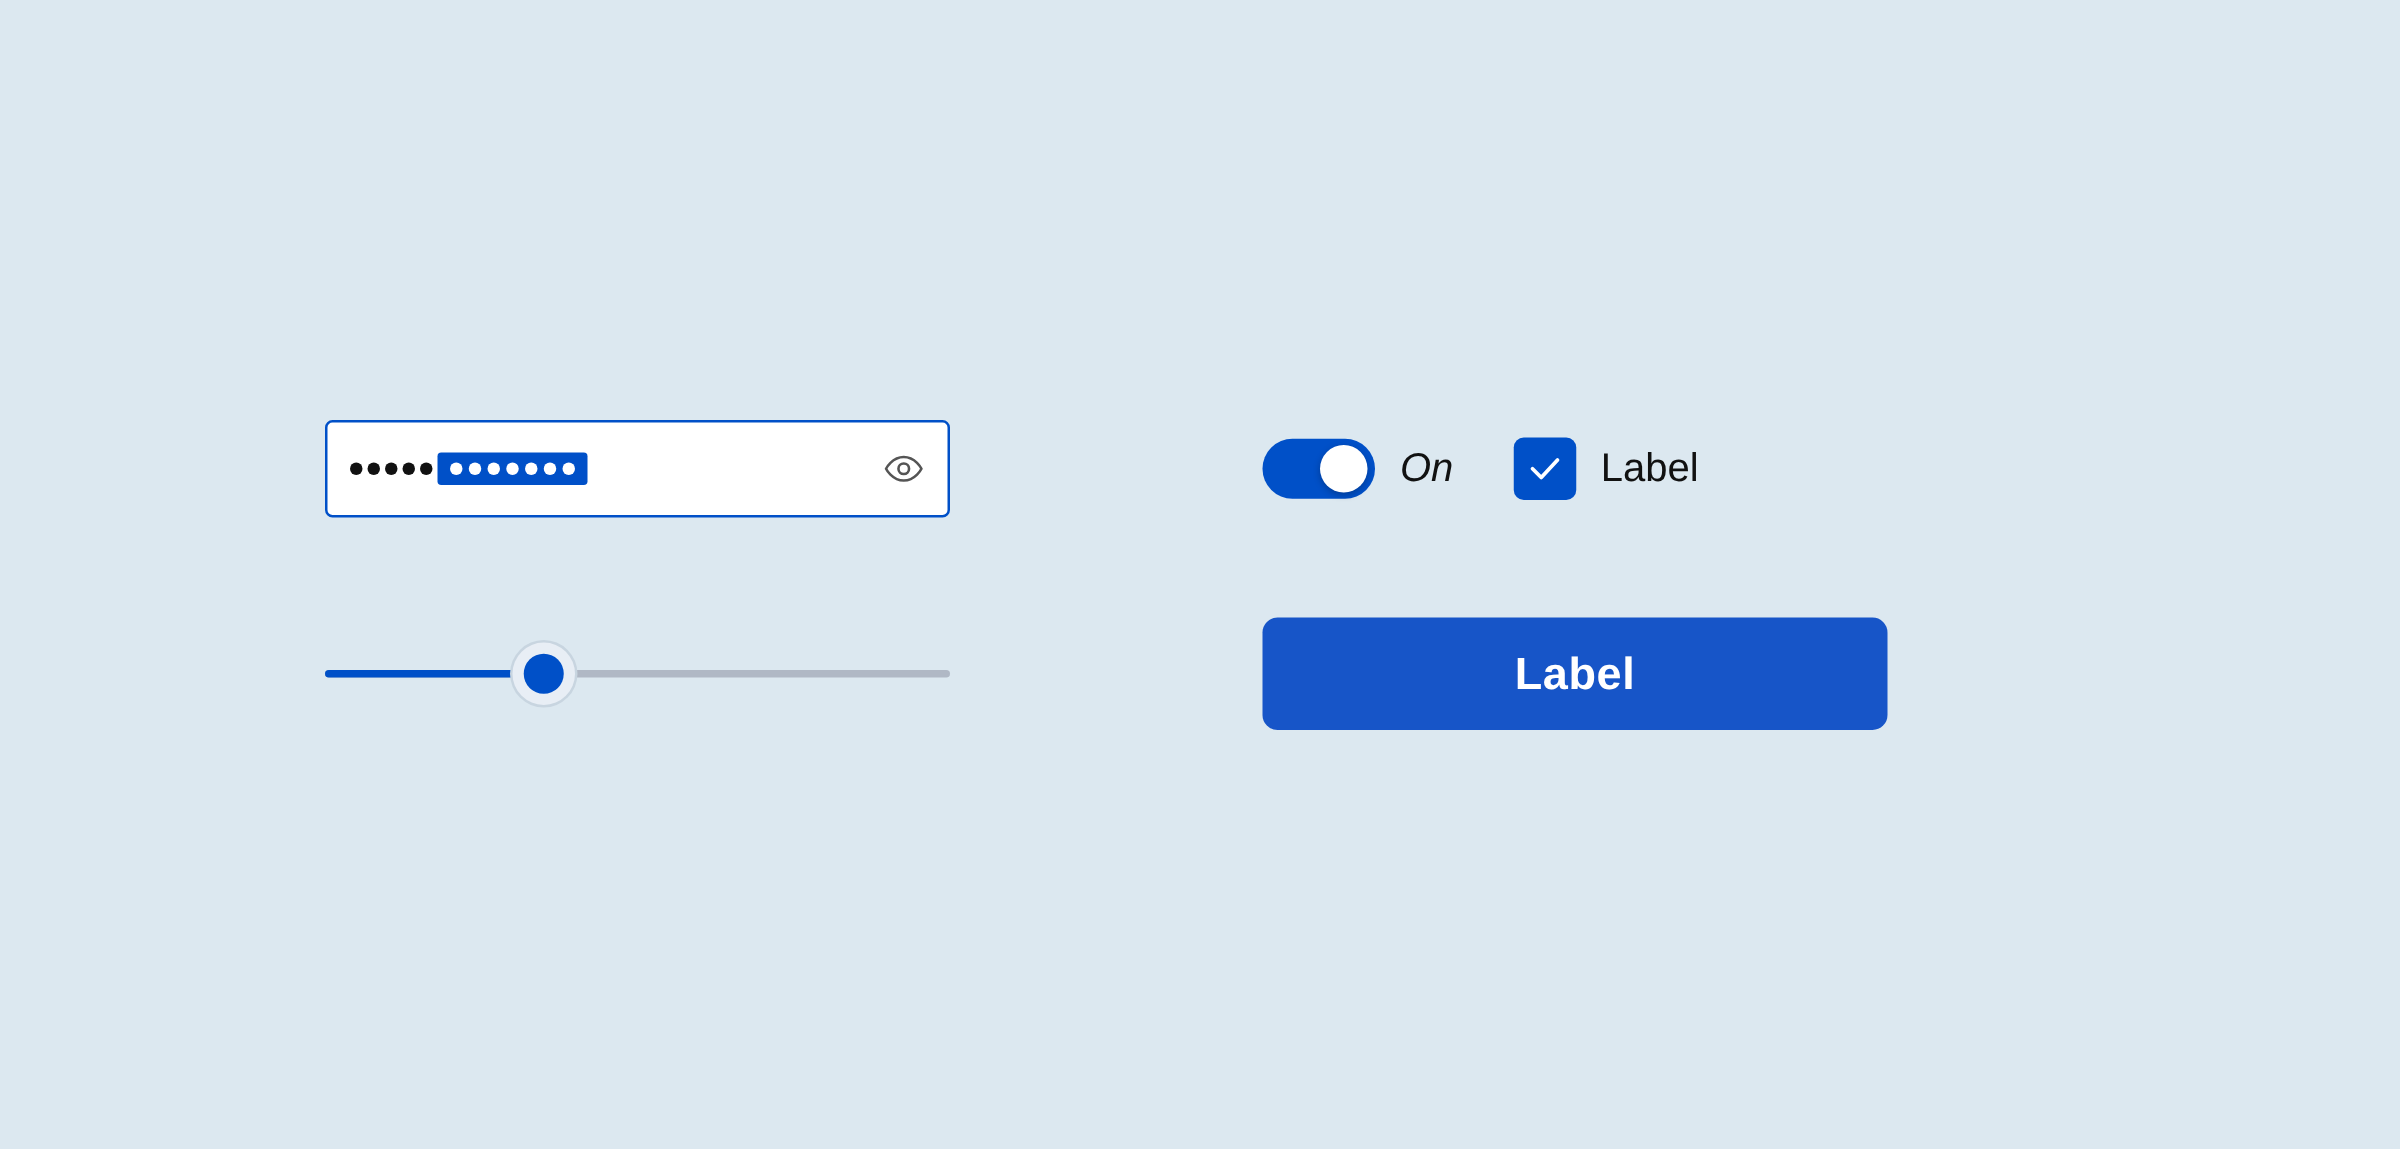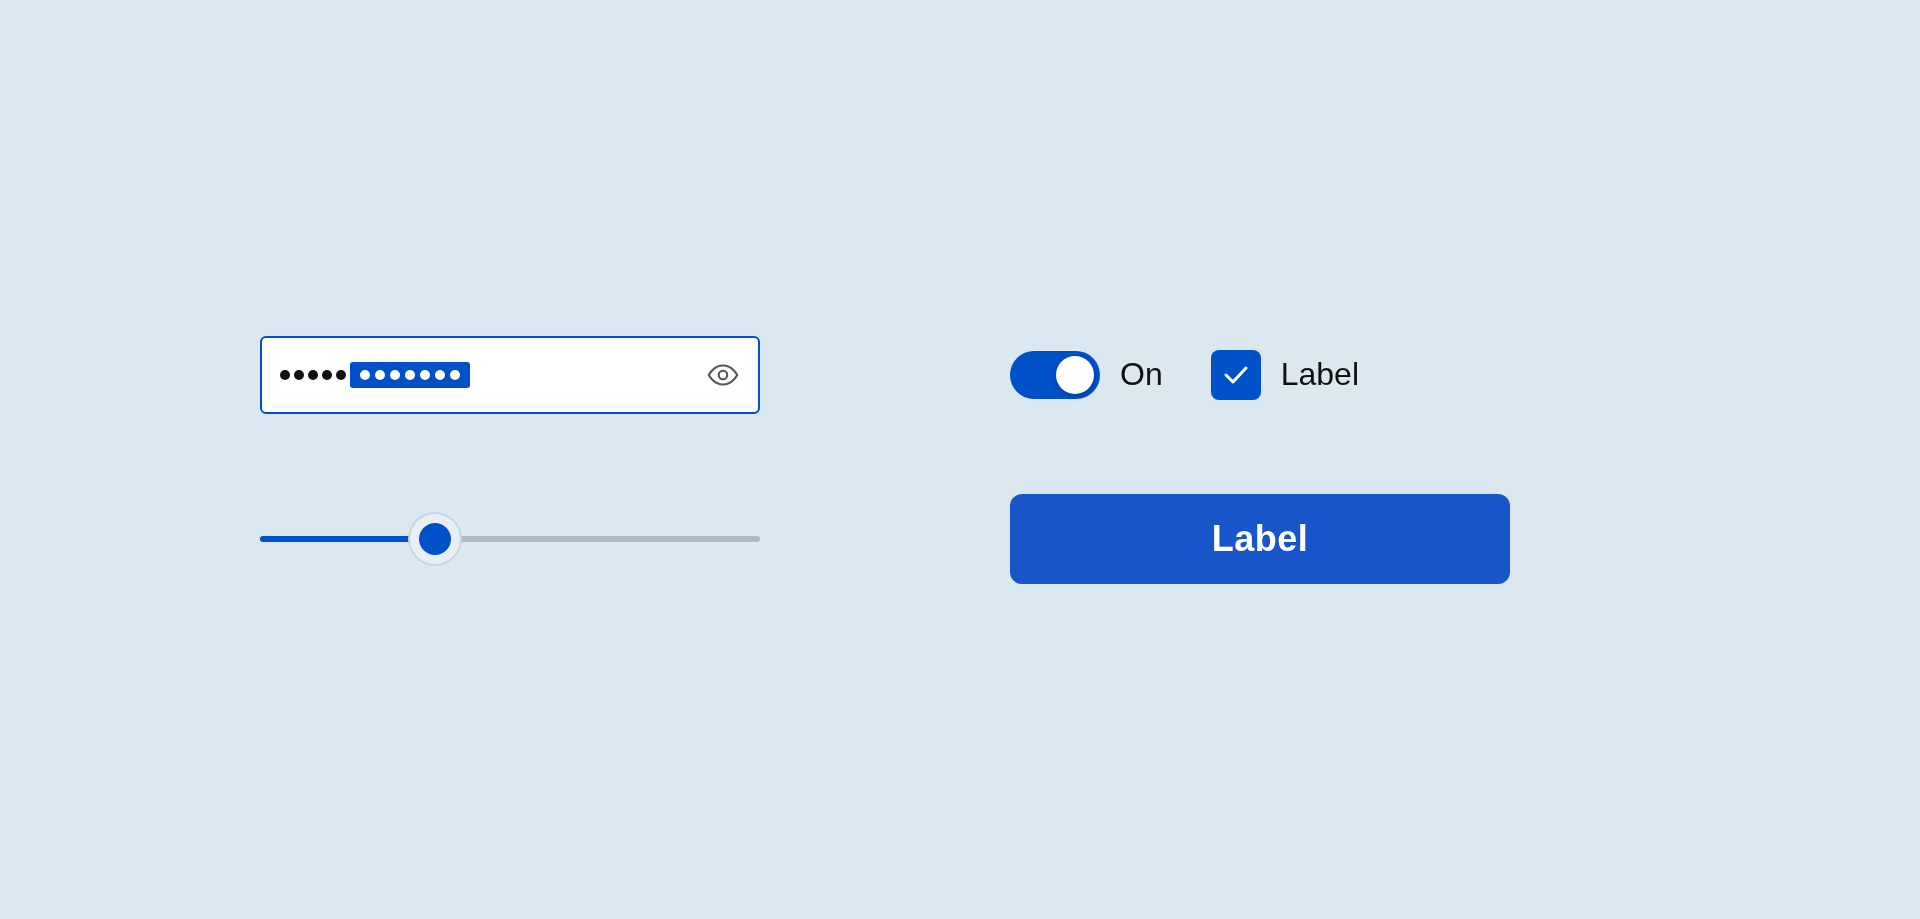--- a/index.html
+++ b/index.html
@@ -114,20 +114,21 @@
       position: absolute;
       top: 5px;
       right: 6px;
       box-shadow: 0 2px 6px rgba(0,0,0,0.25);
     }
 
     .toggle-label {
       font-size: 32px;
       font-weight: 500;
       color: #111;
+      font-style: italic;
     }
 
     .checkbox-group {
       display: flex;
       align-items: center;
       gap: 20px;
     }
 
     .checkbox-box {
       width: 50px;

